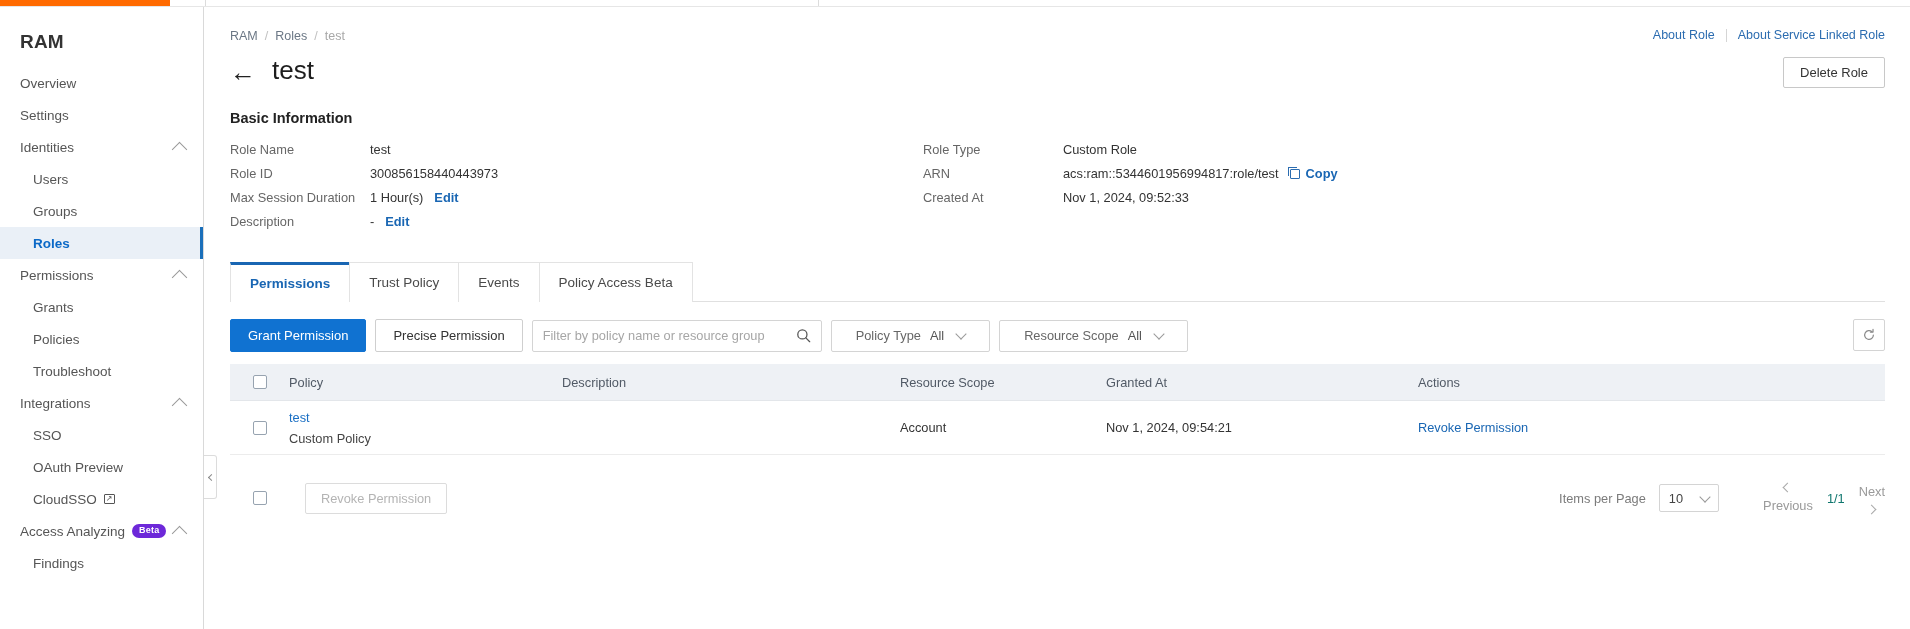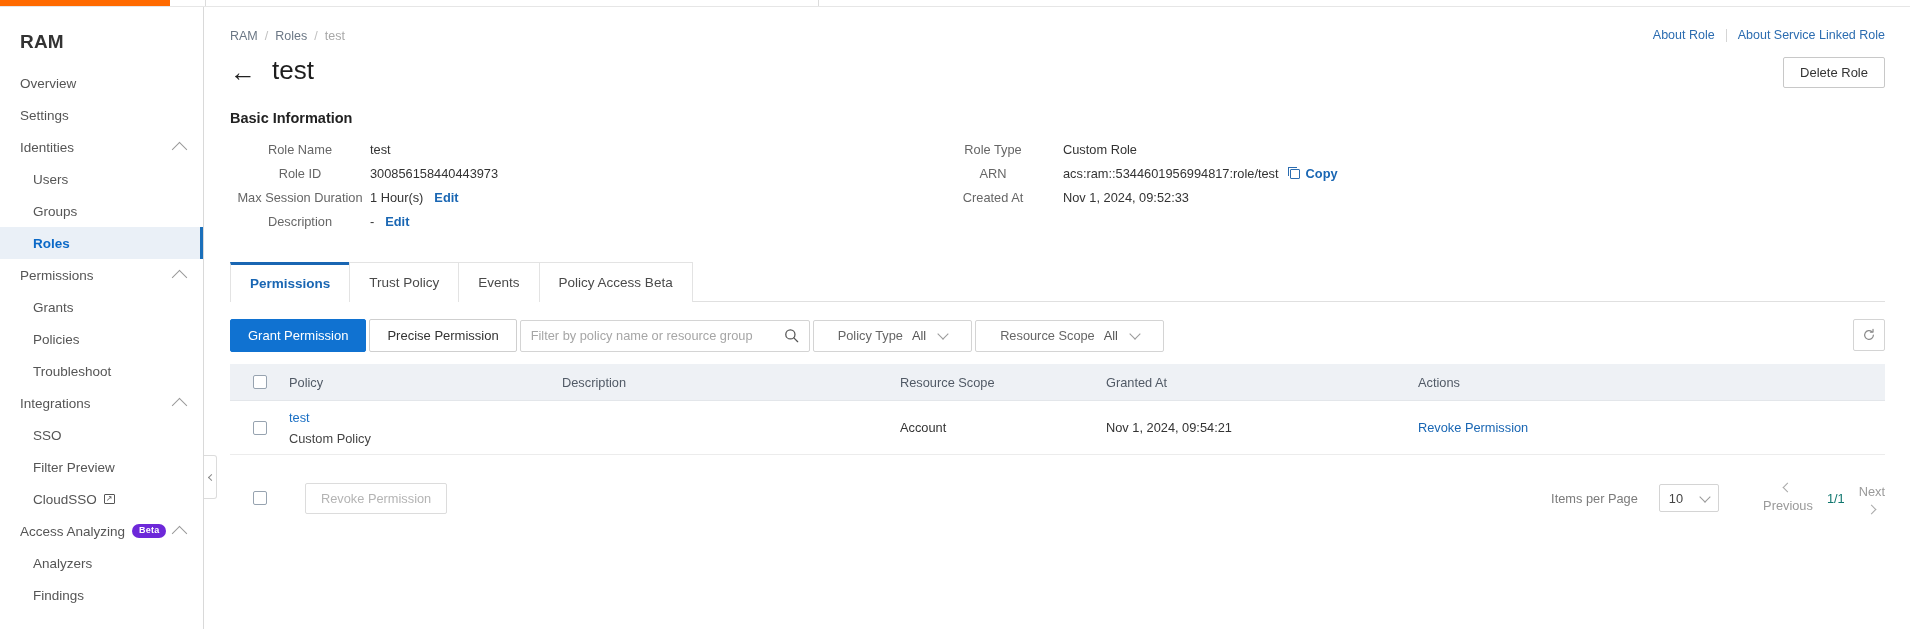--- a/index.html
+++ b/index.html
@@ -131,21 +131,21 @@
     position: absolute; left: 25px; top: 103px;
     font-size: 14.5px; font-weight: 700; color: #222;
   }
   .info-col { position: absolute; top: 131px; }
   #info-col-left  { left: 25px;  width: 640px; }
   #info-col-right { left: 718px; width: 700px; }
   .info-row {
     display: flex; height: 23.5px; align-items: center;
     font-size: 12.8px; margin-bottom: 0.5px;
   }
-  .info-key { width: 140px; color: #666; flex: none; text-align: center; }
+  .info-key { width: 140px; color: #666; flex: none; }
   .info-val { color: #333; display: flex; align-items: center; gap: 6px; }
   .link { color: #1966b3; cursor: pointer; font-weight: 600; }
   .link-plain { color: #1966b3; cursor: pointer; }
   .copy-glyph {
     display: inline-block; position: relative;
     width: 10px; height: 10px; margin-left: 5px;
     border: 1.3px solid #2b6cb0; border-radius: 1px;
   }
   .copy-glyph::before {
     content: ""; position: absolute; left: -3px; top: -3px;
@@ -167,21 +167,21 @@
   }
   .tab.active {
     color: #1966b3; font-weight: 700;
     border-top: 3px solid #1966b3;
     line-height: 37px;
   }
 
   
   #toolbar {
     position: absolute; left: 25px; top: 312px;
-    display: flex; align-items: center; gap: 3px;
+    display: flex; align-items: center; gap: 9px;
   }
   #grant-permission-btn {
     background: #1072d1; color: #fff; font-size: 13px;
     border: 1px solid #1072d1; border-radius: 2px;
     padding: 8px 17px; cursor: pointer;
     font-family: "Liberation Sans", sans-serif;
   }
   #precise-permission-btn {
     background: #fff; color: #333; font-size: 13px;
     border: 1px solid #cfcfcf; border-radius: 2px;
@@ -257,21 +257,21 @@
   #revoke-bulk-btn {
     margin-left: 16px;
     border: 1px solid #dcdcdc; background: #fff; color: #b4b4b4;
     font-size: 12.8px; padding: 7px 15px; border-radius: 2px;
     cursor: not-allowed; font-family: "Liberation Sans", sans-serif;
   }
   #pagination {
     margin-left: auto; display: flex; align-items: center;
     gap: 0; font-size: 12.8px; color: #7b7b7b;
   }
-  #items-per-page-label { margin-right: 21px; }
+  #items-per-page-label { margin-right: 13px; }
   #items-per-page-select {
     display: flex; align-items: center; gap: 14px;
     border: 1px solid #d4d4d4; border-radius: 2px;
     height: 28px; padding: 0 9px; color: #444; cursor: pointer;
   }
   #pager { display: flex; align-items: center; gap: 14px; margin-left: 44px; color: #9a9a9a; }
   #pager .pgbtn { display: flex; align-items: center; gap: 7px; cursor: pointer; flex-direction: column; }
   #pager .pg-current { color: #0f766e; }
   .arrow-l {
     width: 7px; height: 7px; border-left: 1.5px solid #a8a8a8;
@@ -351,40 +351,35 @@
         </span>
         <span class="chev"></span>
       </div>
       <div class="nav-item sub">
         <span class="nav-label">
           <span>SSO</span>
         </span>
       </div>
       <div class="nav-item sub">
         <span class="nav-label">
-          <span>Filter Preview</span>
+          <span>OAuth Preview</span>
         </span>
       </div>
       <div class="nav-item sub">
         <span class="nav-label">
           <span>CloudSSO</span>
           <span class="ext-icon" style="border: 1.2px solid rgb(85, 85, 85); border-radius: 1px; padding: 0px 1px; line-height: 1.05; font-size: 8px;">↗</span>
         </span>
       </div>
       <div class="nav-item">
         <span class="nav-label">
           <span>Access Analyzing</span>
           <span class="badge-beta">Beta</span>
         </span>
         <span class="chev"></span>
-      </div>
-      <div class="nav-item sub">
-        <span class="nav-label">
-          <span>Analyzers</span>
-        </span>
       </div>
       <div class="nav-item sub">
         <span class="nav-label">
           <span>Findings</span>
         </span>
       </div>
     </div>
 </div>
 <div id="collapse-handle">
   <i></i>

